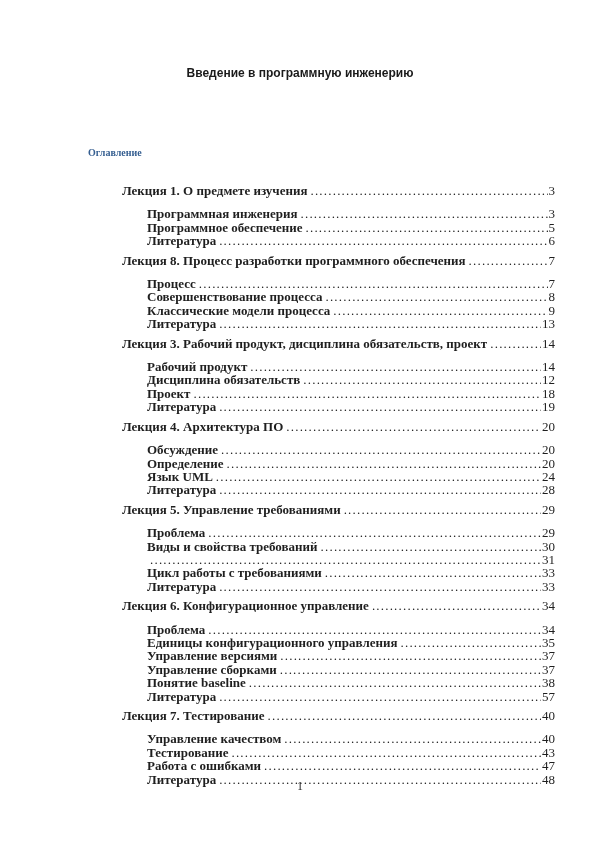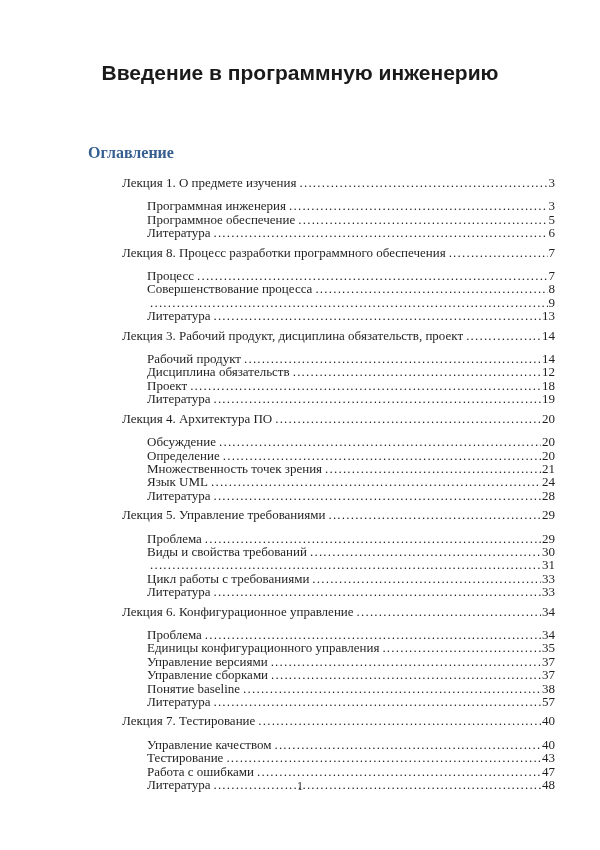--- a/index.html
+++ b/index.html
@@ -14,29 +14,29 @@
     background: #ffffff;
     overflow: hidden;
     color: #1f1f1f;
   }
   .doc-title {
     margin: 0;
     padding-top: 64px;
     text-align: center;
     font-family: "Liberation Sans", "DejaVu Sans", sans-serif;
     font-weight: 700;
-    font-size: 21px;
+    font-size: 12px;
     line-height: 18px;
     color: #1a1a1a;
   }
   .toc-heading {
-    margin: 62px 0 14px 88px;
+    margin: 62px 0 22px 88px;
     font-family: "Liberation Serif", "DejaVu Serif", serif;
     font-weight: 700;
-    font-size: 16px;
+    font-size: 10px;
     line-height: 18px;
     color: #365F91;
   }
   .toc-list {
     margin: 0 45px 0 122px; 
     font-family: "Liberation Serif", "DejaVu Serif", serif;
     font-size: 13px;
     line-height: 13.4px;
     color: #1f1f1f;
   }
@@ -49,20 +49,21 @@
     margin-top: 6px;
     margin-bottom: 10px;
   }
   .toc-row.l2 {
     padding-left: 25px;
     align-items: flex-end;
   }
   .toc-label {
     white-space: nowrap;
     flex: 0 0 auto;
+    font-weight: bold;
   }
   .toc-leader {
     flex: 1 1 auto;
     overflow: hidden;
     white-space: nowrap;
     margin: 0 1px 0 3px;
     min-width: 8px;
   }
   .toc-leader::after {
     content: "................................................................................................................................................................";
@@ -123,20 +124,21 @@
     <span class="toc-label">Процесс</span>
     <span class="toc-leader"></span>
     <span class="toc-page">7</span>
   </div>
       <div class="toc-row l2">
     <span class="toc-label">Совершенствование  процесса</span>
     <span class="toc-leader"></span>
     <span class="toc-page">8</span>
   </div>
       <div class="toc-row l2">
+    <span class="toc-label">Классические модели процесса</span>
     <span class="toc-leader"></span>
     <span class="toc-page">9</span>
   </div>
       <div class="toc-row l2">
     <span class="toc-label">Литература</span>
     <span class="toc-leader"></span>
     <span class="toc-page">13</span>
   </div>
       <div class="toc-row l1">
     <span class="toc-label">Лекция 3. Рабочий продукт, дисциплина обязательств, проект</span>
@@ -172,25 +174,20 @@
     <span class="toc-label">Обсуждение</span>
     <span class="toc-leader"></span>
     <span class="toc-page">20</span>
   </div>
       <div class="toc-row l2">
     <span class="toc-label">Определение</span>
     <span class="toc-leader"></span>
     <span class="toc-page">20</span>
   </div>
       <div class="toc-row l2">
-    <span class="toc-label">Множественность точек зрения</span>
-    <span class="toc-leader"></span>
-    <span class="toc-page">21</span>
-  </div>
-      <div class="toc-row l2">
     <span class="toc-label">Язык UML</span>
     <span class="toc-leader"></span>
     <span class="toc-page">24</span>
   </div>
       <div class="toc-row l2">
     <span class="toc-label">Литература</span>
     <span class="toc-leader"></span>
     <span class="toc-page">28</span>
   </div>
       <div class="toc-row l1">

